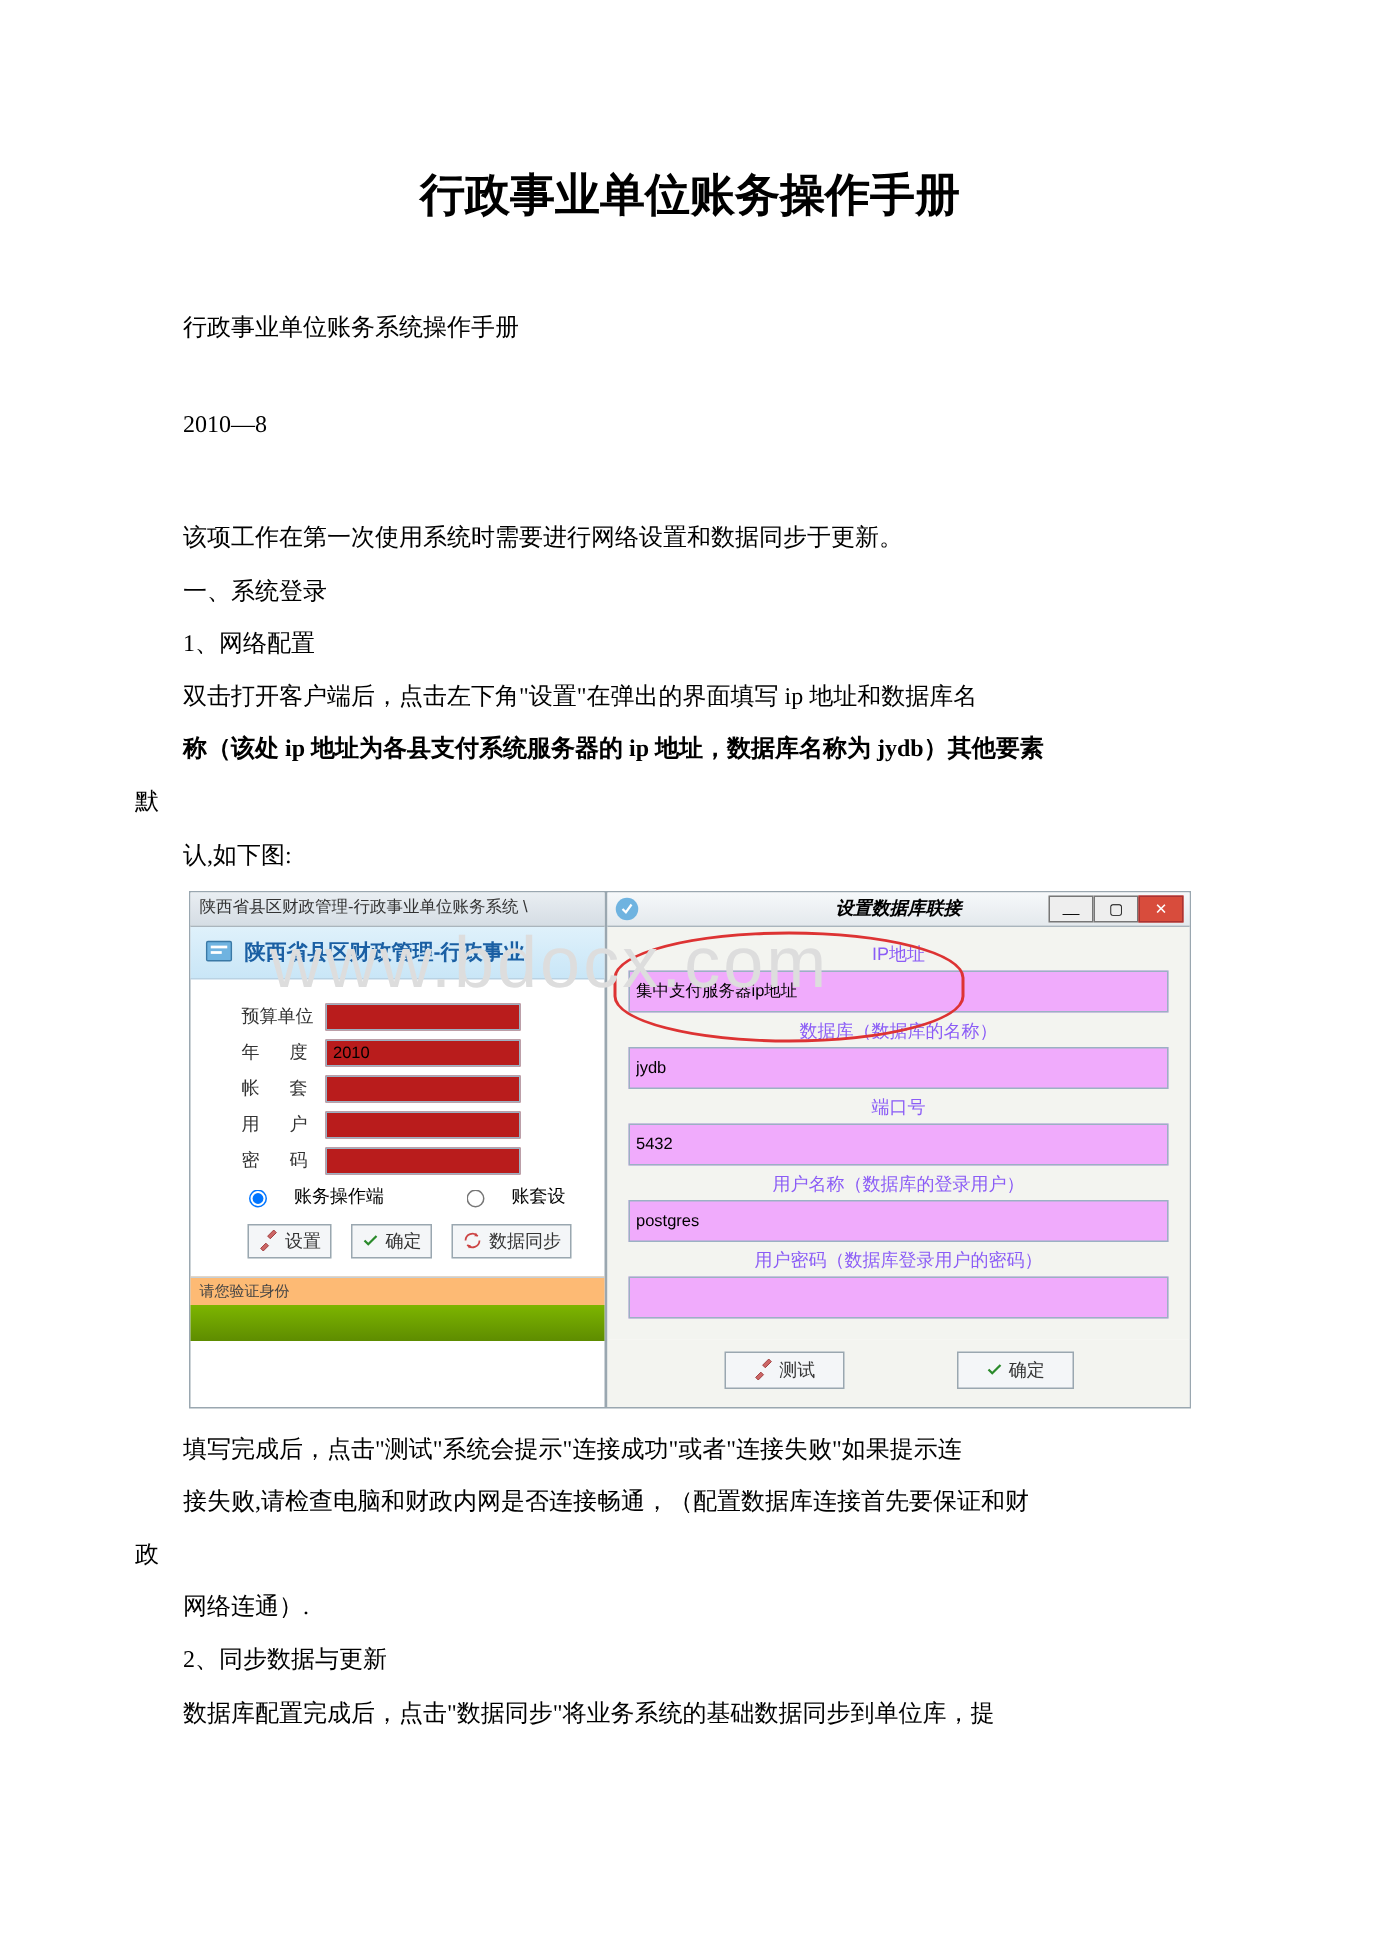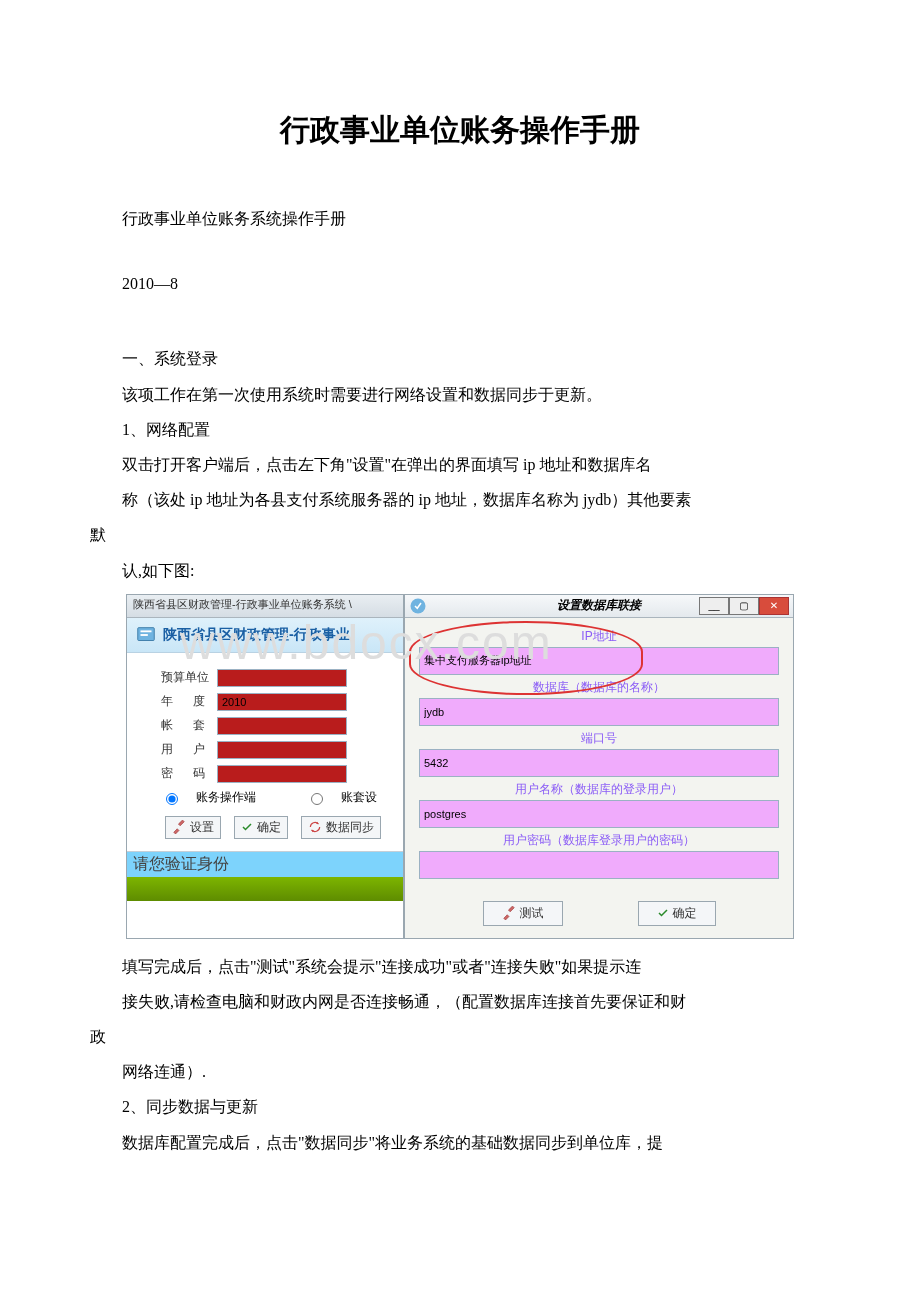--- a/index.html
+++ b/index.html
@@ -122,24 +122,24 @@
   .winbtn {
     display:flex; align-items:center; gap:4px;
     border:1px solid #9aa7b0;
     padding:2px 6px;
     font-size:12px;
     background:#f4f6f8;
     cursor:pointer;
     color:#333;
   }
   .status-bar {
-    background:#7dd3fc;
+    background:#fdba74;
     border-top:1px solid #c5cfd7;
     padding:2px 6px;
-    font-size:16px;
+    font-size:10px;
     color:#444;
   }
   .green-band {
     height:24px;
     background: linear-gradient(#7db500, #5e8c00);
   }
   
   .dlg {
     flex:1;
     border:1px solid #9aa7b0;
@@ -208,26 +208,26 @@
 
 <div class="page">
 
   <div class="title">行政事业单位账务操作手册</div>
 
   <p class="para">行政事业单位账务系统操作手册</p>
   <div class="spacer"></div>
   <p class="para">2010—8</p>
   <div class="spacer2"></div>
 
+  <p class="para">该项工作在第一次使用系统时需要进行网络设置和数据同步于更新。</p>
   <p class="para">一、系统登录</p>
-  <p class="para">该项工作在第一次使用系统时需要进行网络设置和数据同步于更新。</p>
   <p class="para">1、网络配置</p>
   <p class="para">双击打开客户端后，点击左下角"设置"在弹出的界面填写 ip 地址和数据库名</p>
 
-  <div style="display:flex;">
+  <div style="display:flex;font-weight:bold;">
     <p class="para" style="flex:1;">称（该处 ip 地址为各县支付系统服务器的 ip 地址，数据库名称为 jydb）其他要素</p>
   </div>
   <p class="para-noindent">默</p>
   <p class="para">认,如下图:</p>
 
   <div class="watermark">www.bdocx.com</div>
 
   <div class="app-wrap">
 
     <div class="login-win">

